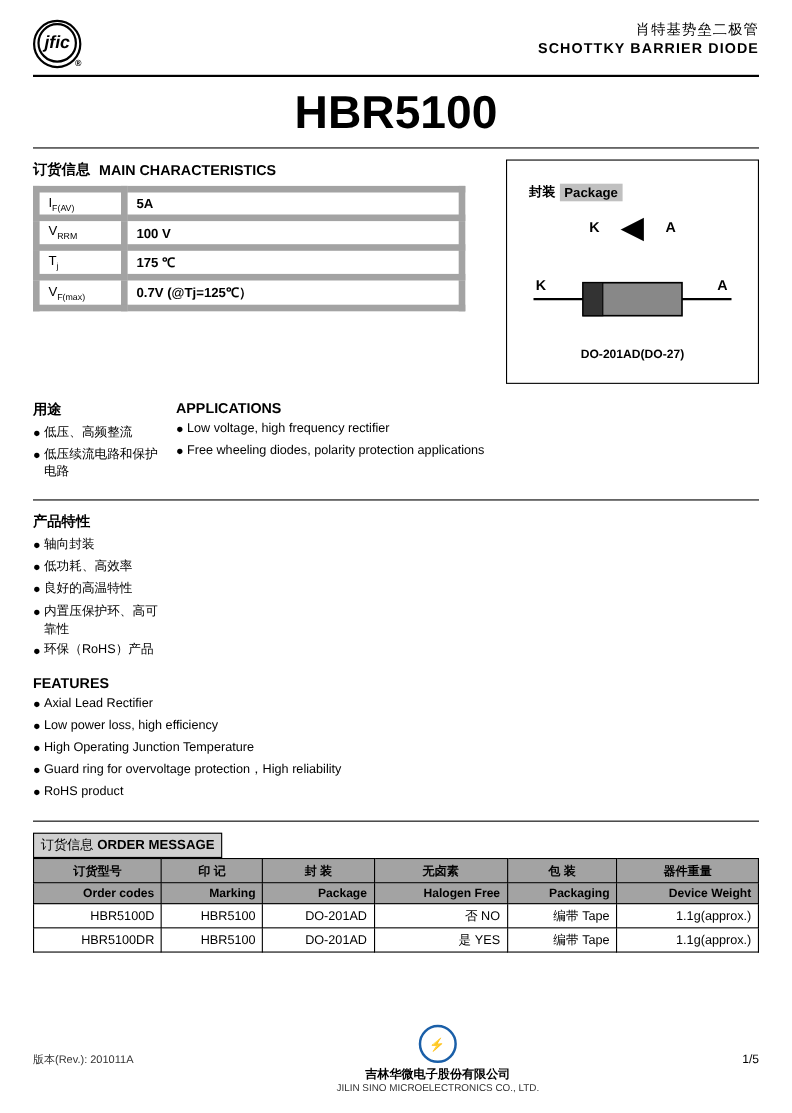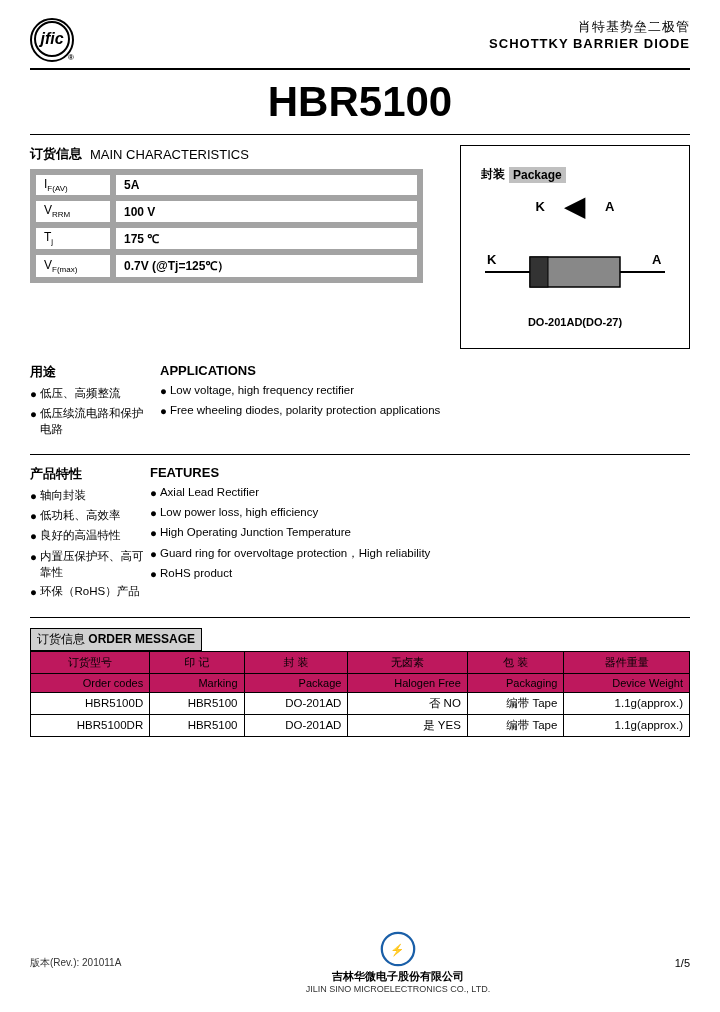--- a/index.html
+++ b/index.html
@@ -93,21 +93,21 @@
       align-items: center;
       gap: 8px;
       margin-bottom: 6px;
     }
     .section-title-cn {
       font-size: 13px;
       font-weight: bold;
     }
     .section-title-en {
       font-size: 13px;
-      font-weight: normal;
+      font-weight: bold;
     }
 
     
     .char-table {
       border-collapse: collapse;
       width: 95%;
       margin-bottom: 12px;
     }
     .char-table td {
       border: 6px solid #a3a3a3;
@@ -194,20 +194,22 @@
       flex-shrink: 0;
       margin-top: 1px;
     }
 
     
     .features-section {
       margin-bottom: 14px;
     }
     .features-two-col {
       display: flex;
+      gap: 10px;
+      flex-direction: column;
     }
 
     
     .divider {
       border: none;
       border-top: 1.5px solid #000;
       margin: 10px 0;
     }
 
     
@@ -233,22 +235,22 @@
       border-collapse: collapse;
       width: 100%;
     }
     .order-table th, .order-table td {
       border: 1px solid #000;
       padding: 3px 6px;
       font-size: 11.5px;
       text-align: right;
     }
     .order-table th {
-      font-weight: normal;
-      background: #be185d;
+      font-weight: bold;
+      background: #a3a3a3;
     }
     .order-table .cn-row th {
       font-size: 11px;
       text-align: center;
     }
     .order-table .en-row th {
       font-size: 11px;
     }
 
     

